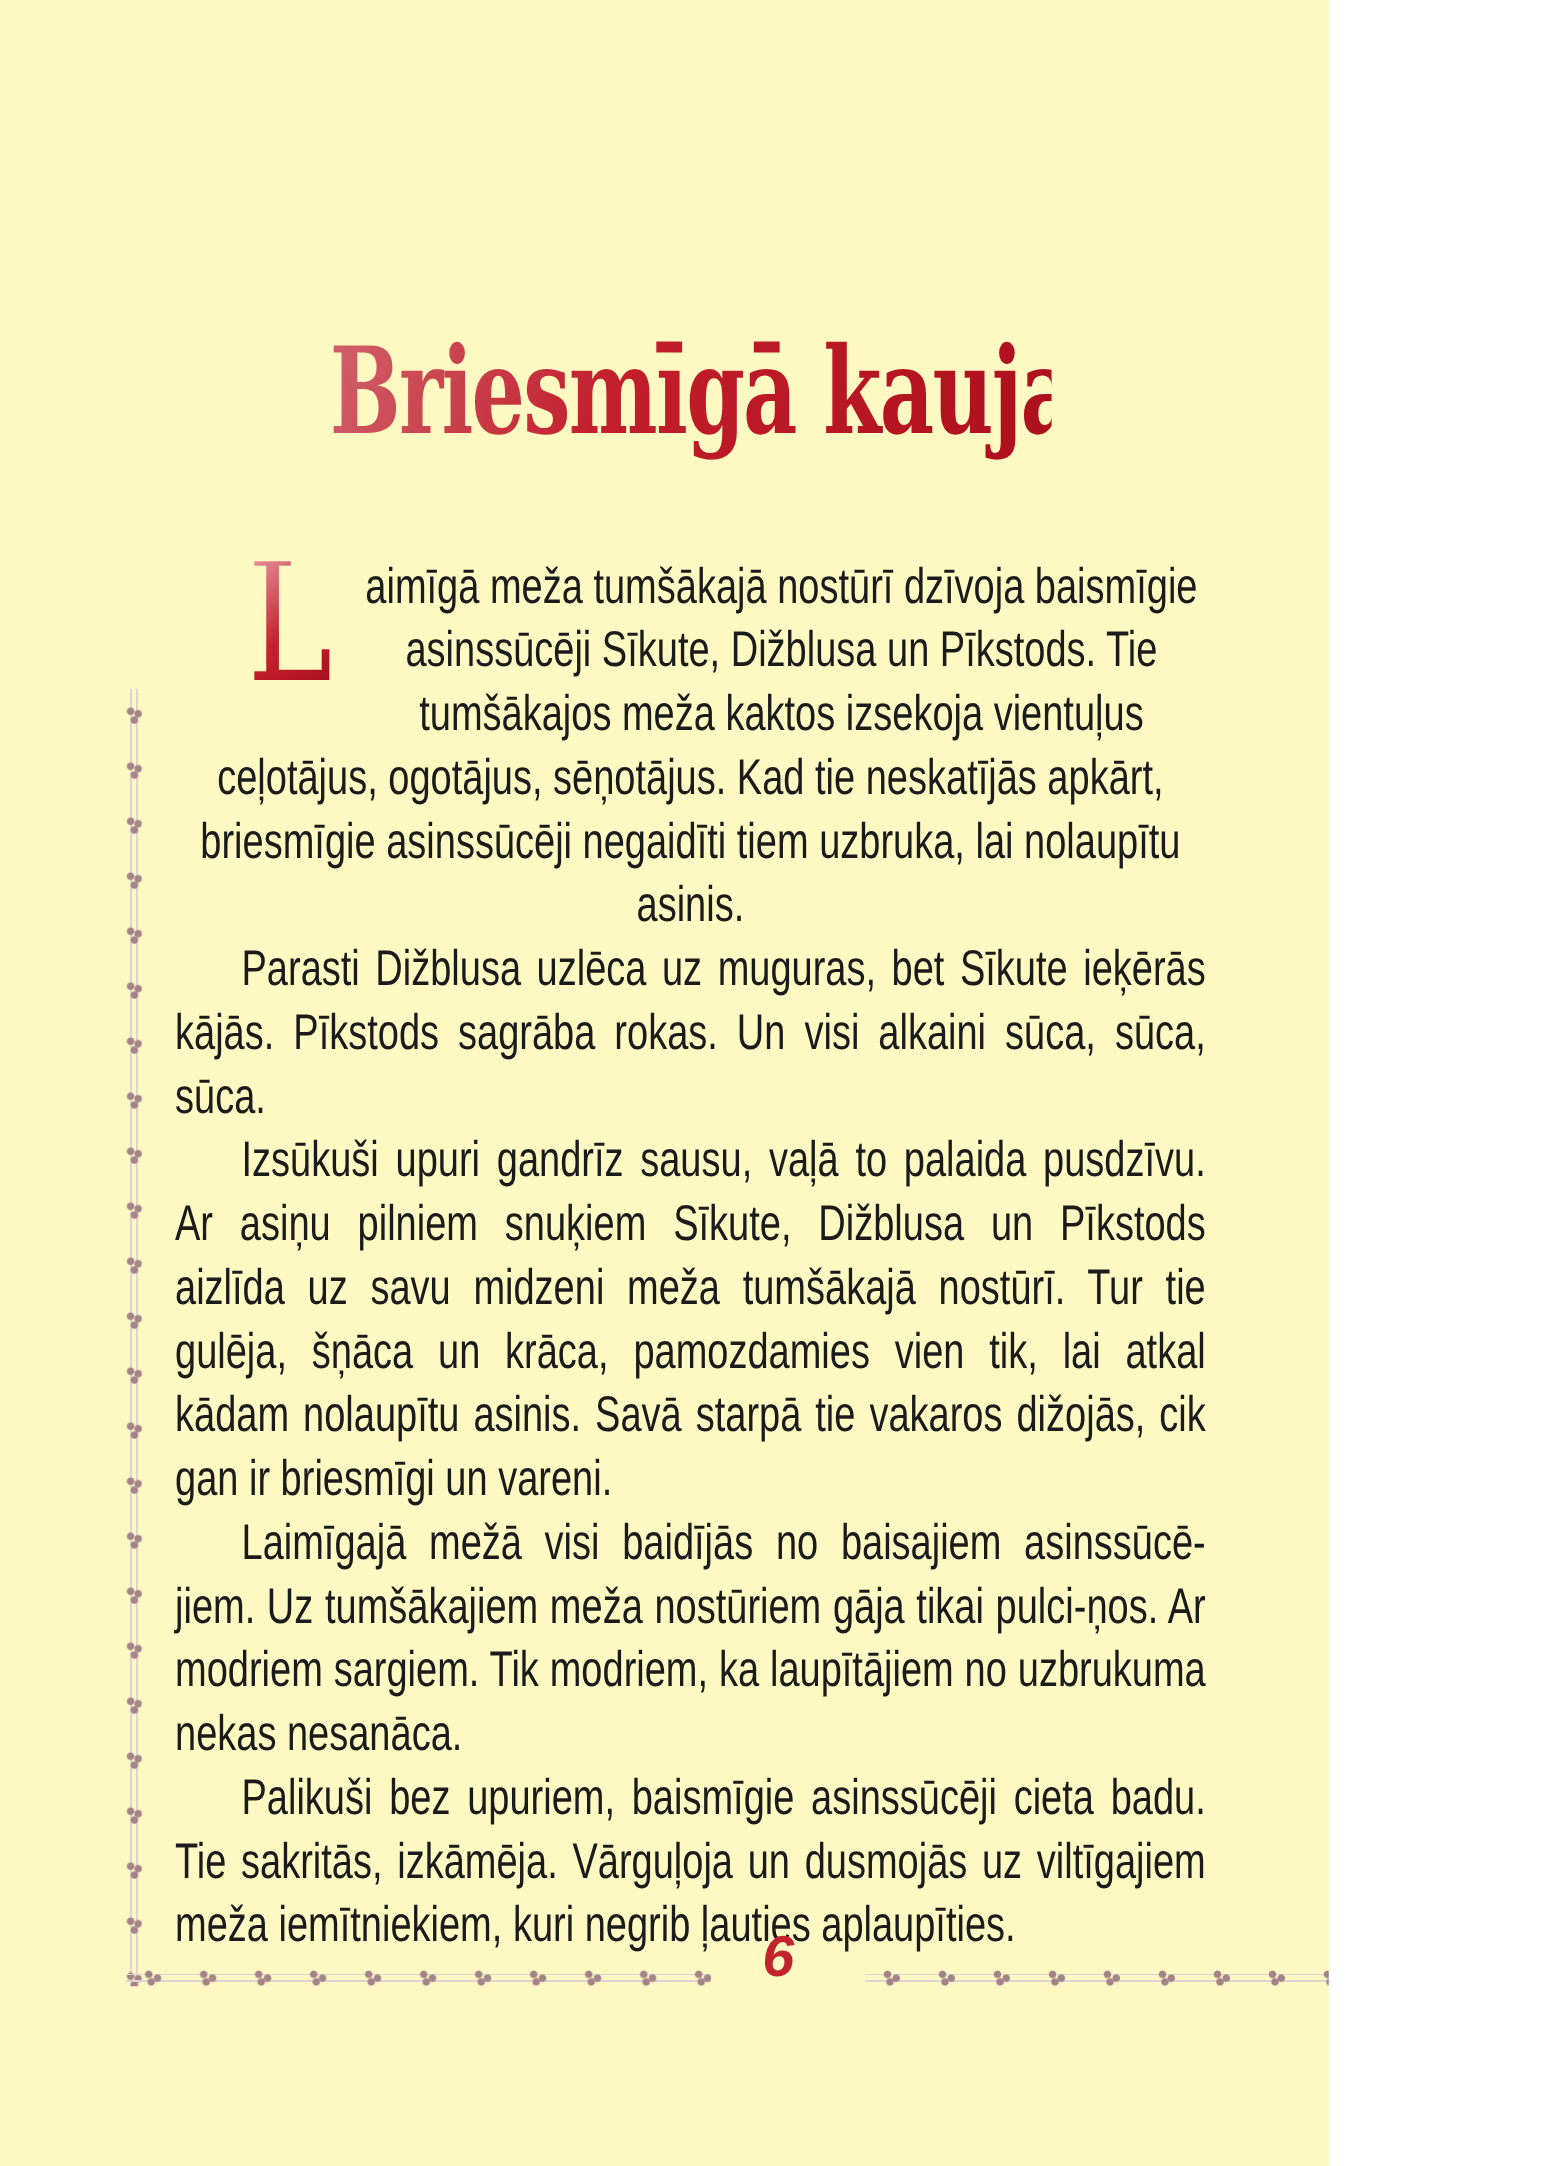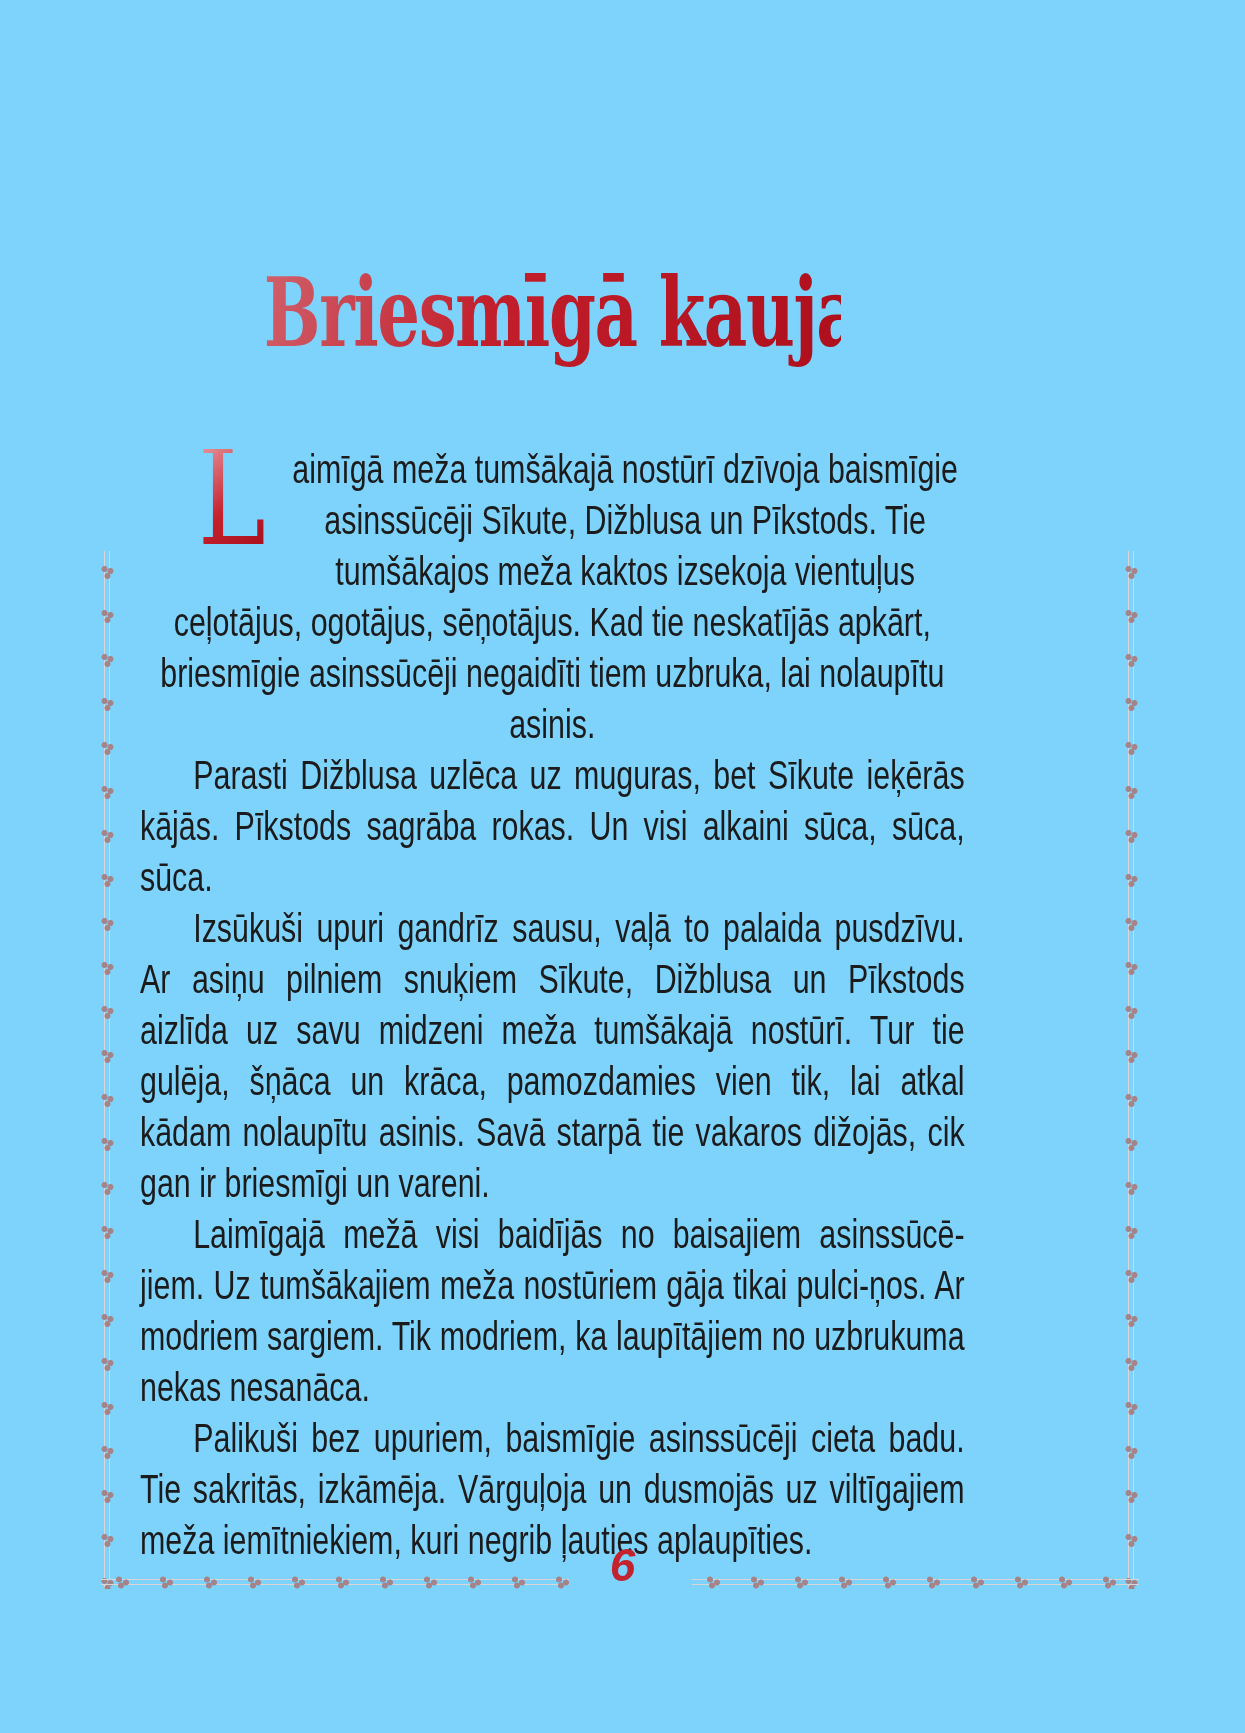--- a/index.html
+++ b/index.html
@@ -1,20 +1,20 @@
 <!DOCTYPE html>
 <html><head>
 <meta charset="utf-8">
 <style>
   html, body { margin: 0; padding: 0; background: #ffffff; }
   .page {
     position: relative;
-    width: 1245px;
+    width: 1063px;
     height: 1733px;
-    background: #7dd3fc;
+    background: #fef9c3;
     overflow: hidden;
     font-family: "Liberation Sans", "DejaVu Sans", sans-serif;
   }
 
   
   .title {
     position: absolute;
     top: 258px;
     left: 140px;
     width: 825px;

